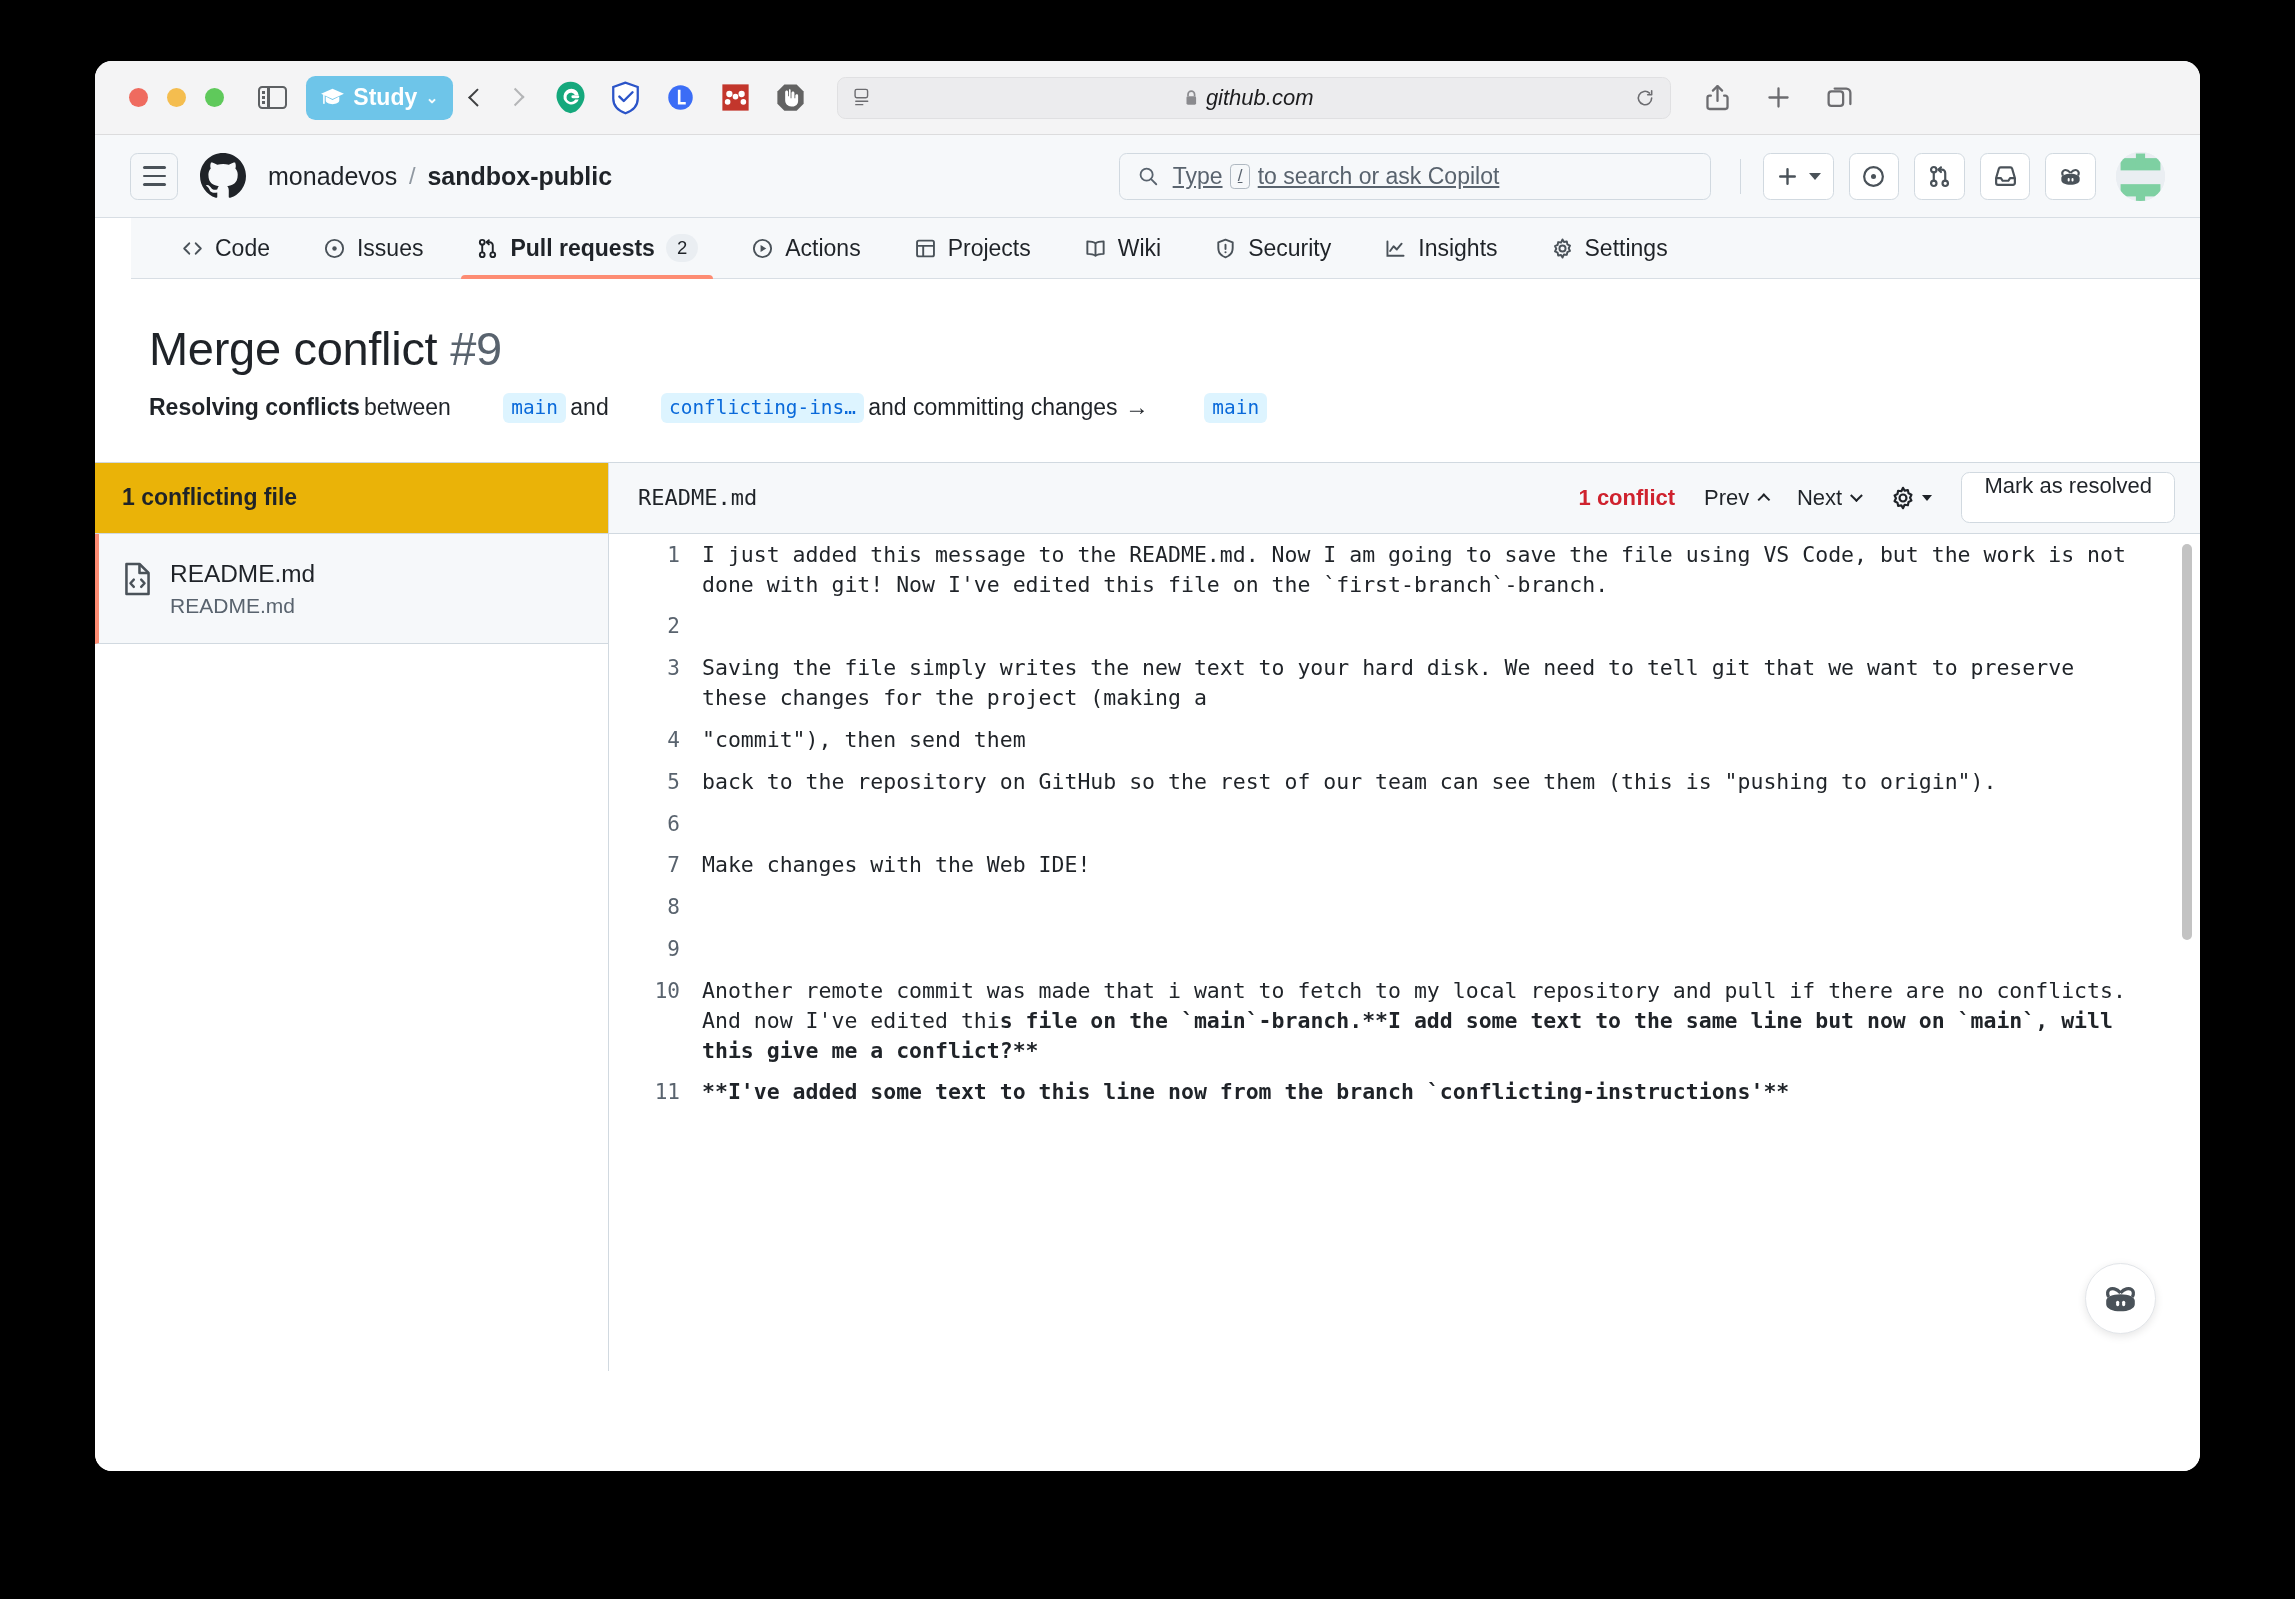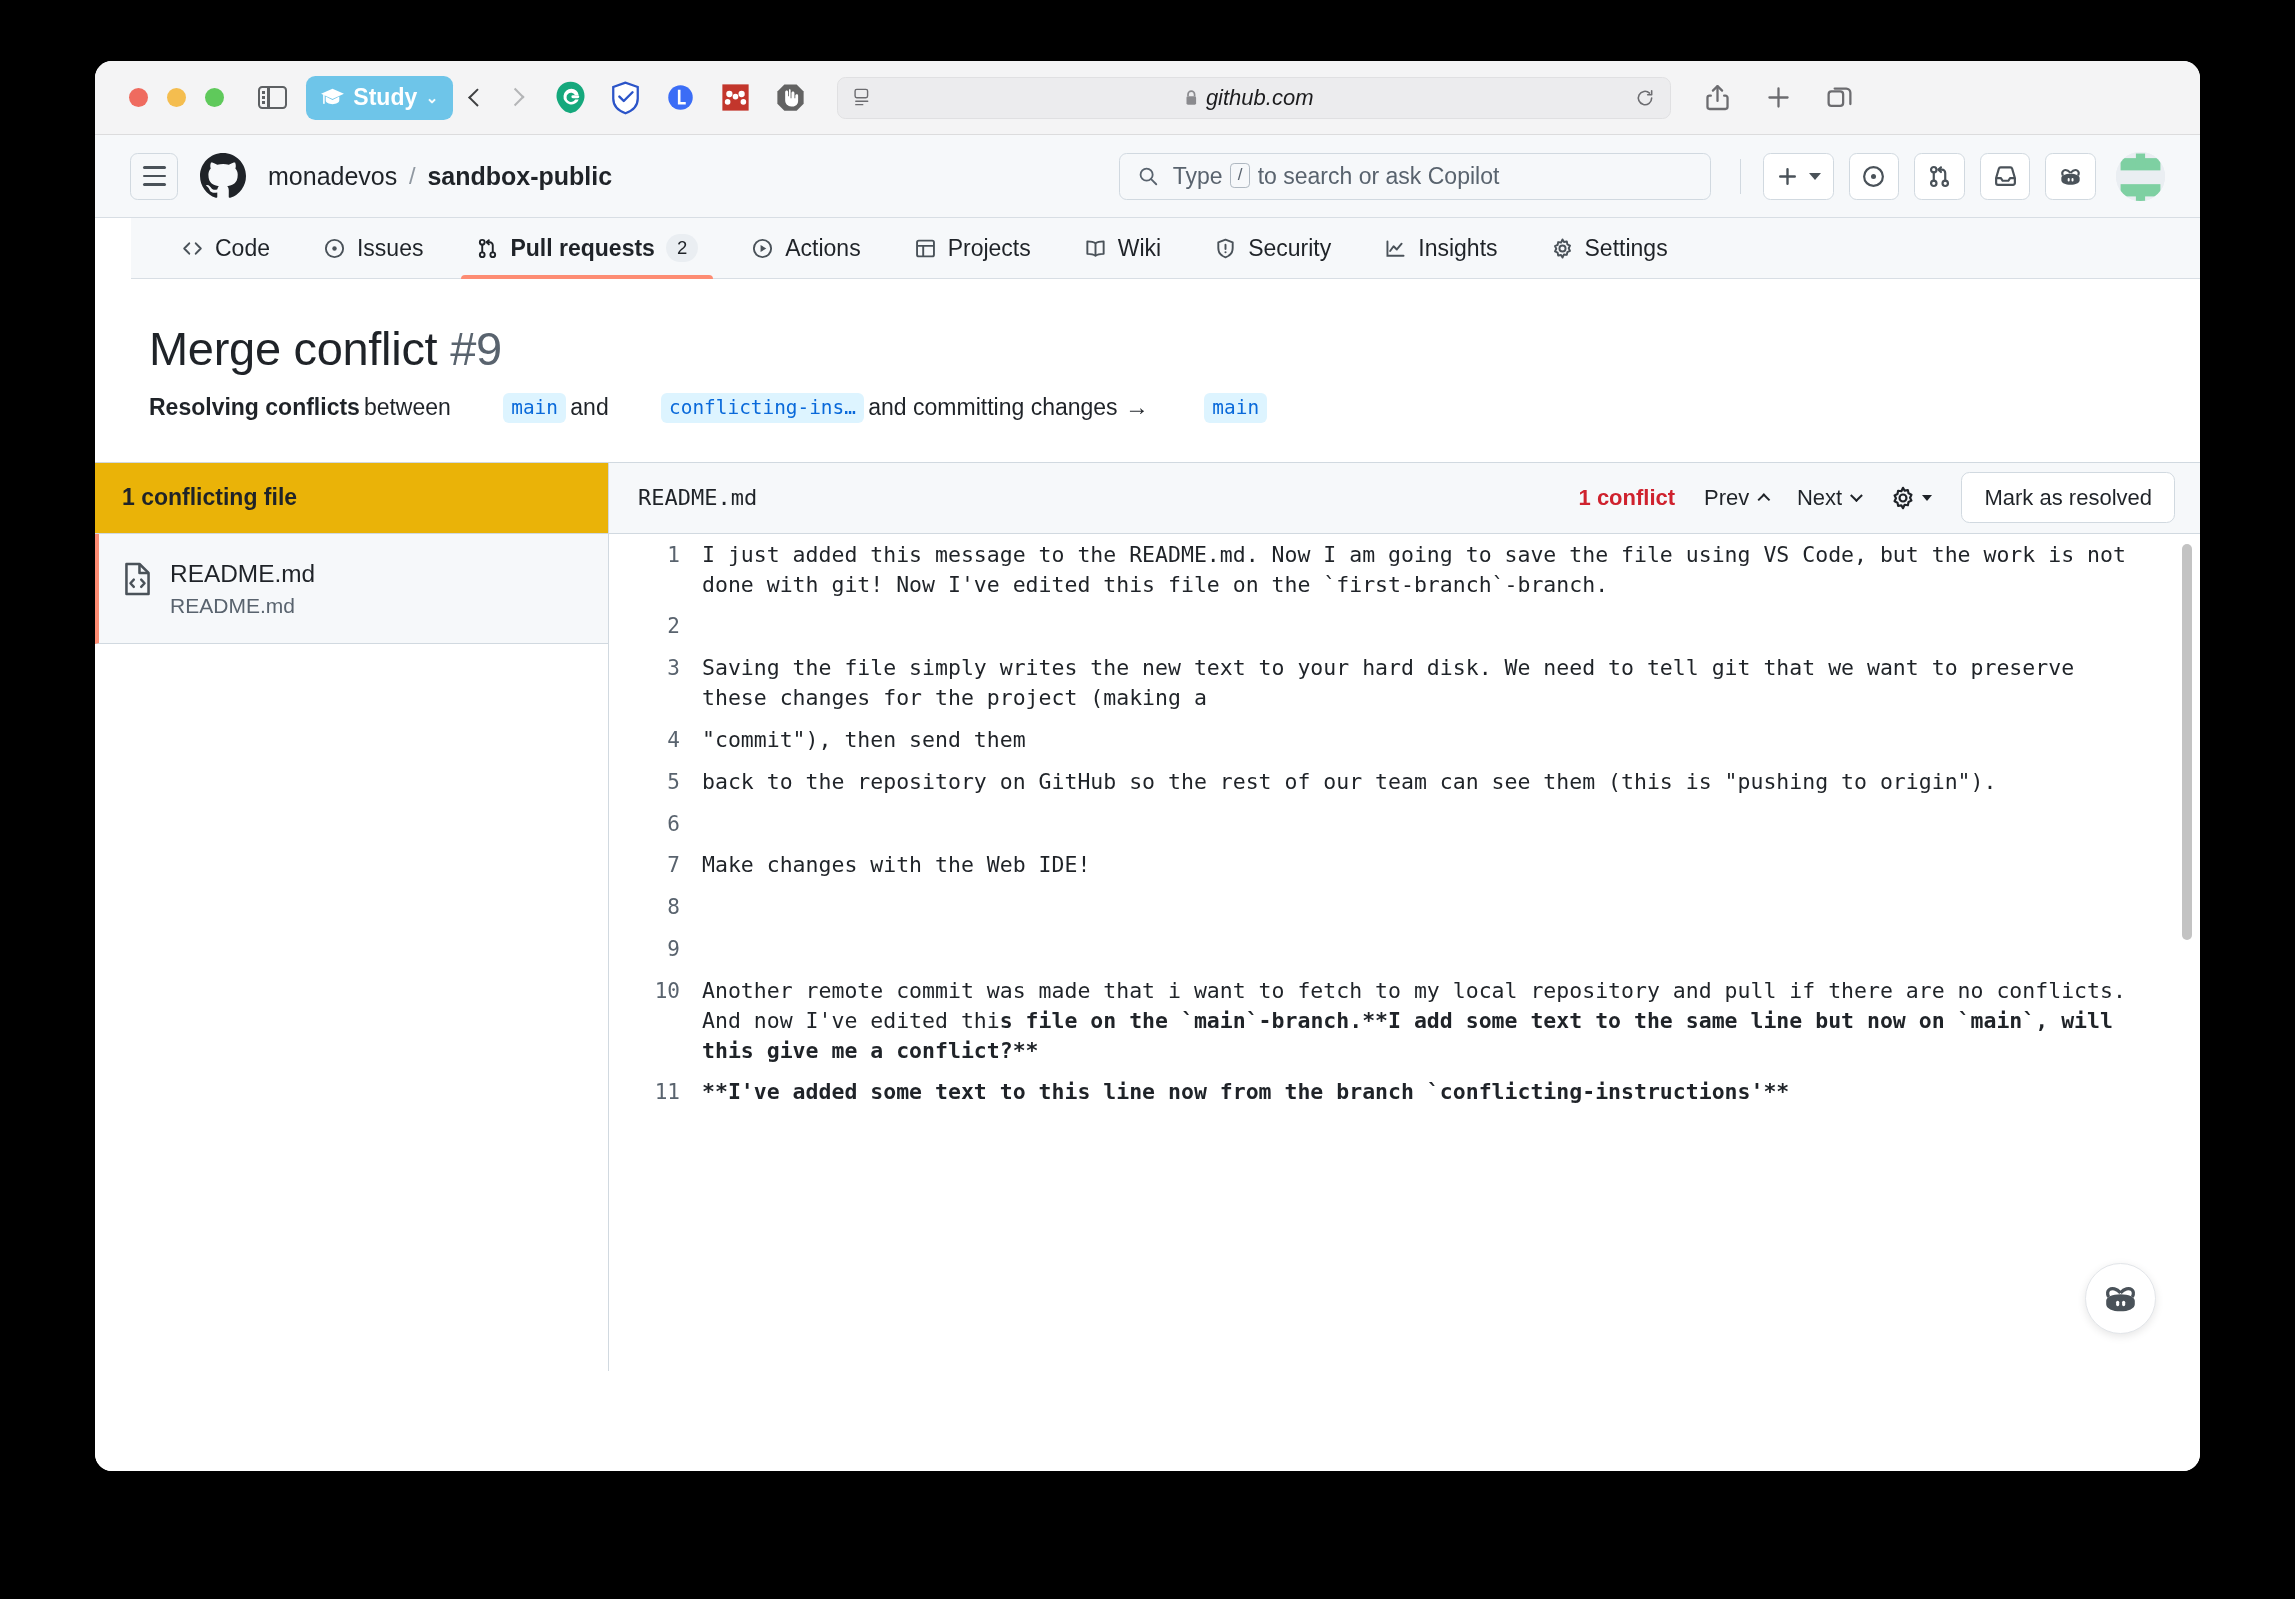--- a/index.html
+++ b/index.html
@@ -108,21 +108,21 @@
   .bc-owner { color: #1f2328; }
   .bc-sep { color: #9098a1; font-size: 23.6px; }
   .bc-repo { color: #1f2328; font-weight: bold; }
 
   .gh-search {
     margin-left: auto; width: 592px; height: 47px;
     background: #f6f8fa; border: 0.8px solid #d1d9e0; border-radius: 7.6px;
     display: flex; align-items: center; gap: 13.5px; padding: 0 17px;
   }
   .search-ico { width: 22px; height: 22px; flex: none; }
-  .search-ph { font-size: 23px; color: #59636e; display: flex; align-items: flex-start; gap: 7.6px; }
+  .search-ph { font-size: 23px; color: #59636e; display: flex; align-items: center; gap: 7.6px; text-decoration: underline; }
   .key-slash {
     display: inline-flex; align-items: center; justify-content: center;
     width: 20px; height: 25px; border: 0.8px solid #afb8c1; border-radius: 4.2px;
     font-size: 17px; color: #59636e;
   }
 
   .hdr-right { margin-left: 29px; display: flex; align-items: center; gap: 15px; }
   .hdr-div { width: 0.8px; height: 35px; background: #d1d9e0; margin-right: 6.7px; }
   .hdr-btn {
     height: 47px; border: 0.8px solid #d1d9e0; border-radius: 7.6px;
@@ -209,21 +209,21 @@
   .conflict-count { color: #cf222e; font-size: 22px; font-weight: bold; }
   .nav-btn { display: flex; align-items: center; gap: 9.3px; font-size: 22px; color: #1f2328; }
   .chev-sm { width: 9.3px; height: 9.3px; border-style: solid; border-width: 0 0 2.2px 2.2px; border-color: #1f2328; }
   .chev-sm.up { transform: rotate(135deg); margin-top: 4.2px; }
   .chev-sm.down { transform: rotate(-45deg); margin-bottom: 3.4px; }
   .gear-group { display: flex; align-items: center; gap: 6.7px; }
   .gear-ico { width: 26px; height: 26px; }
   .caret-tiny { width: 0; height: 0; border-left: 5.9px solid transparent; border-right: 5.9px solid transparent; border-top: 6.7px solid #1f2328; }
   .resolve-btn {
     border: 0.8px solid #d1d9e0; border-radius: 8.4px; background: #ffffff;
-    height: 51px; padding: 0 22px; display: flex; align-items: center;
+    height: 51px; padding: 0 22px; display: flex; align-items: flex-start;
     font-size: 22px; color: #1f2328;
   }
 
   .code-area { flex: 1; position: relative; overflow: hidden; font-family: "DejaVu Sans Mono", monospace; }
   .code-line { display: flex; align-items: flex-start; }
   .ln {
     width: 93px; flex: none; text-align: right; padding-right: 22px;
     font-size: 21px; color: #59636e; line-height: 30px; padding-top: 5.9px;
     user-select: none;
   }

